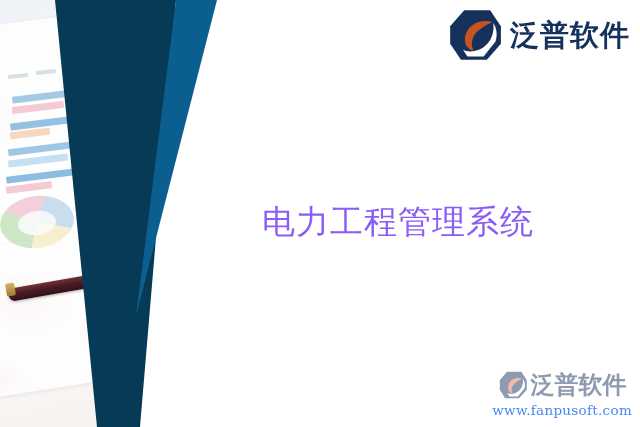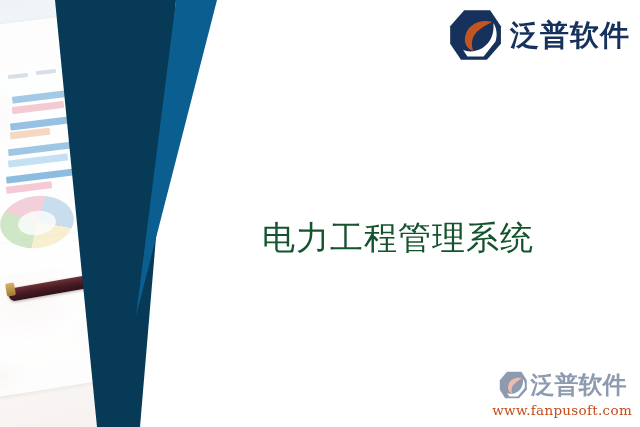--- a/index.html
+++ b/index.html
@@ -176,24 +176,24 @@
     color: #4a5a74;
     letter-spacing: 2.0px;
     line-height: 1.2;
     margin-top: 2px;
   }
 
   
   #main-title {
     position: absolute;
     left: 262px;
-    top: 216px;
+    top: 200px;
     font-family: "DejaVu Serif", "Liberation Serif", serif;
     font-size: 33px;
-    color: #14532d;
+    color: #8b5cf6;
     letter-spacing: 1px;
     white-space: nowrap;
   }
 
   
   #watermark {
     position: absolute;
     right: 8px;
     bottom: 9px;
     display: flex;
@@ -206,21 +206,21 @@
   .wm-cn {
     font-size: 24px;
     font-weight: bold;
     color: #8795ab;
     letter-spacing: 0px;
     line-height: 1;
     font-family: "DejaVu Sans", "Liberation Sans", sans-serif;
   }
   .wm-url {
     font-size: 13.5px;
-    color: #c2410c;
+    color: #3b82f6;
     letter-spacing: .3px;
     margin-top: 2px;
     font-family: "DejaVu Serif", "Liberation Serif", serif;
   }
 </style>
 </head>
 <body>
 
 <div id="slide">
 

